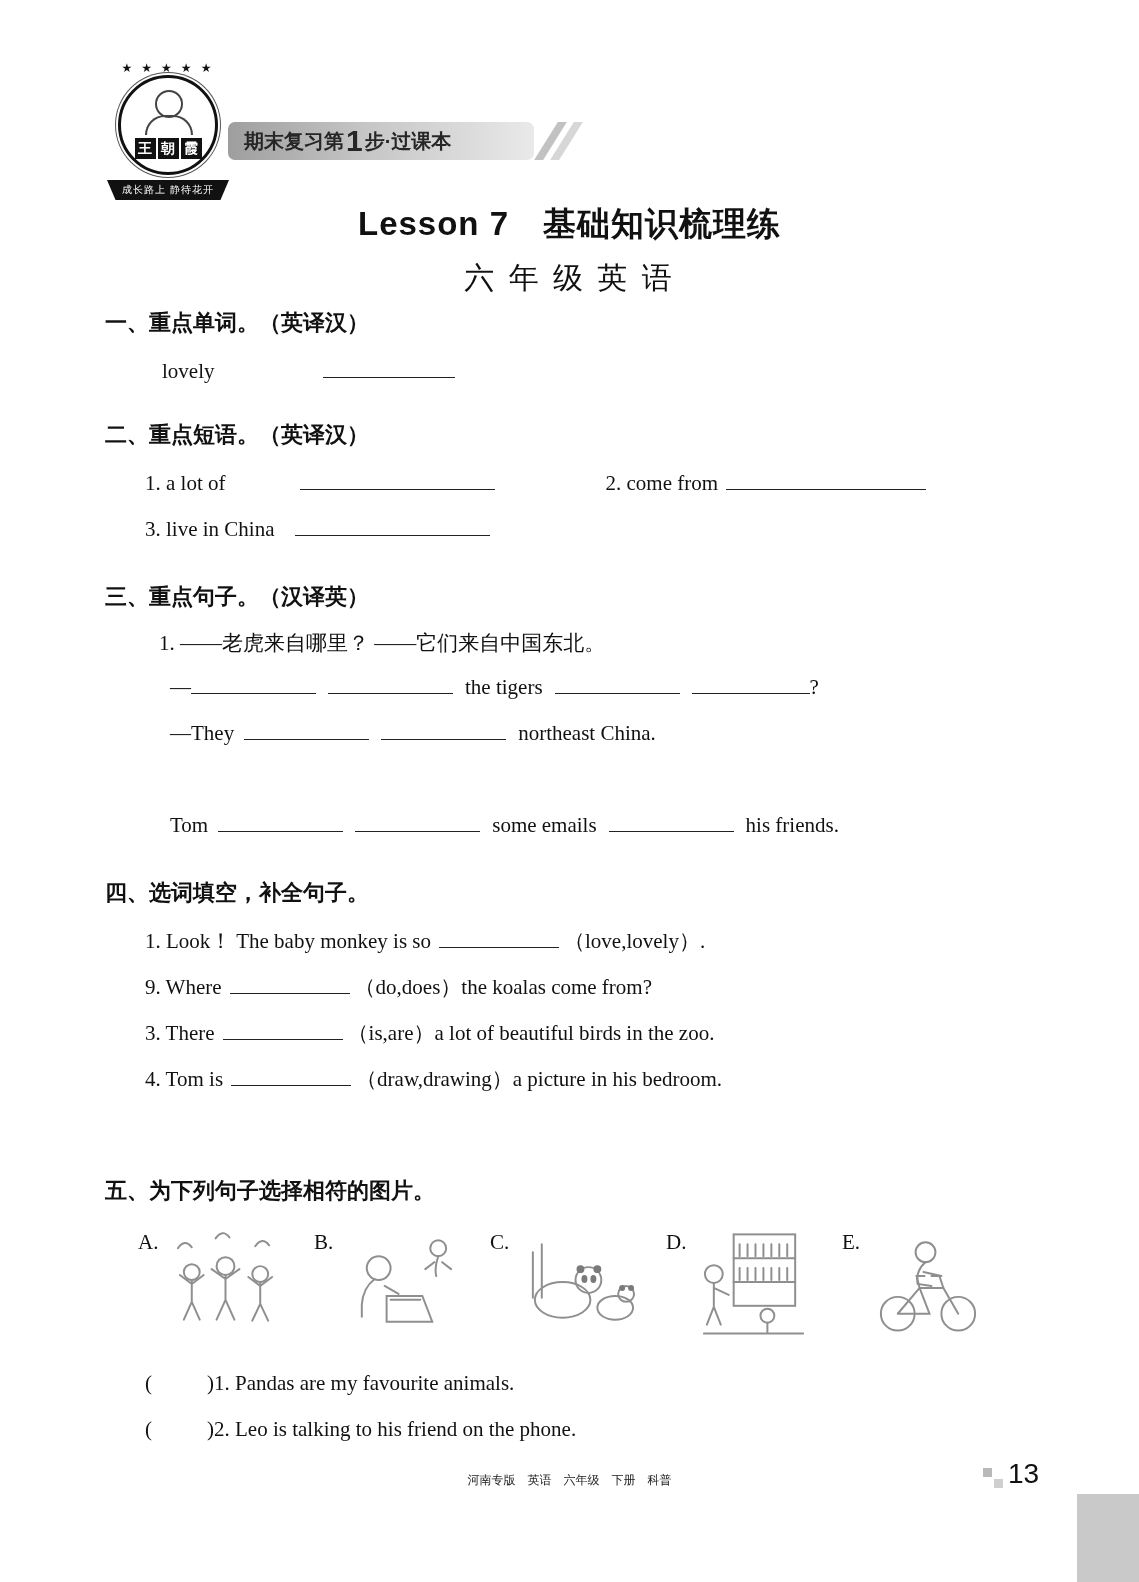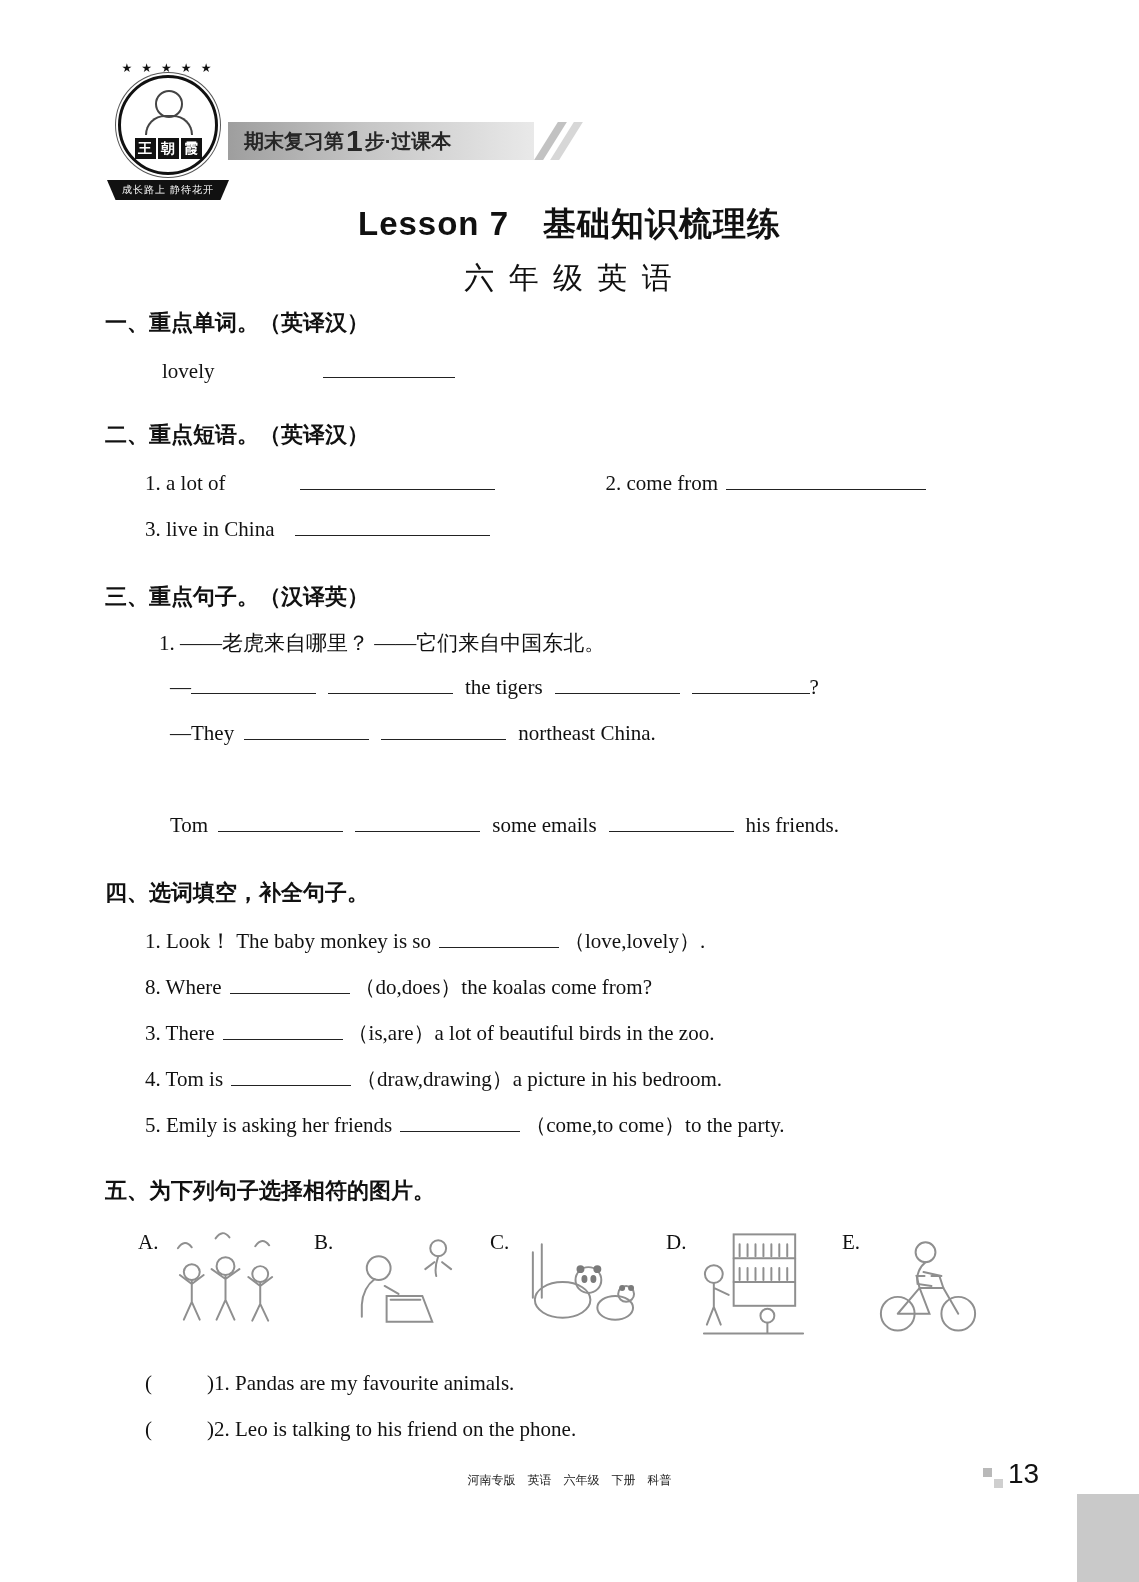--- a/index.html
+++ b/index.html
@@ -16,21 +16,21 @@
   .logo-brand{position:absolute;bottom:13px;left:0;right:0;display:flex;justify-content:center;gap:2px;}
   .logo-brand span{display:inline-block;width:21px;height:21px;background:#111;color:#fff;
                    font-family:"Liberation Sans",sans-serif;font-weight:700;font-size:14px;line-height:21px;}
   .logo-ribbon{margin:5px auto 0;width:122px;background:#111;color:#fff;font-size:10px;line-height:1;
                padding:5px 0;clip-path:polygon(0 0,100% 0,93% 100%,7% 100%);letter-spacing:1px;
                font-family:"Liberation Sans",sans-serif;}
   
   .banner{position:absolute;left:228px;top:122px;width:306px;height:38px;
           background:linear-gradient(90deg,#9e9e9e 0%,#c6c6c6 45%,#e9e9e9 100%);
           font-family:"Liberation Sans",sans-serif;font-weight:700;font-size:20px;color:#262626;
-          line-height:38px;padding-left:16px;box-sizing:border-box;white-space:nowrap;}
+          line-height:38px;padding-left:16px;box-sizing:border-box;white-space:nowrap;border-radius:7px;}
   .banner .big{font-size:30px;font-weight:800;margin:0 2px;vertical-align:-3px;}
   .slash{position:absolute;top:122px;width:9px;height:38px;background:#c2c2c2;transform:skewX(-32deg);}
   .slash.s1{left:546px;}
   .slash.s2{left:562px;background:#d7d7d7;}
   
   .title{position:absolute;left:0;right:0;text-align:center;font-family:"Liberation Sans",sans-serif;
          font-weight:700;font-size:33px;letter-spacing:1px;}
   .subtitle{position:absolute;left:0;right:0;text-align:center;font-size:30px;letter-spacing:3px;
             font-family:"Liberation Sans",sans-serif;}
   .sec-h{position:absolute;left:105px;font-family:"Liberation Sans",sans-serif;font-weight:700;
@@ -86,24 +86,23 @@
   <div class="line" style="left:145px;top:514px"><span>3. live in China</span><span class="gap" style="width: 20px;"></span><span class="blank" style="width: 195px;"></span></div>
 
   <div class="sec-h" style="top:582px">三、重点句子。（汉译英）</div>
   <div class="line" style="left:159px;top:628px"><span>1. ——老虎来自哪里？ ——它们来自中国东北。</span></div>
   <div class="line" style="left:170px;top:672px"><span>—</span><span class="blank" style="width: 125px;"></span><span class="gap" style="width: 12px;"></span><span class="blank" style="width: 125px;"></span><span class="gap" style="width: 12px;"></span><span>the tigers</span><span class="gap" style="width: 12px;"></span><span class="blank" style="width: 125px;"></span><span class="gap" style="width: 12px;"></span><span class="blank" style="width: 118px;"></span><span>?</span></div>
   <div class="line" style="left:170px;top:718px"><span>—They</span><span class="gap" style="width: 10px;"></span><span class="blank" style="width: 125px;"></span><span class="gap" style="width: 12px;"></span><span class="blank" style="width: 125px;"></span><span class="gap" style="width: 12px;"></span><span>northeast China.</span></div>
   <div class="line" style="left:170px;top:810px"><span>Tom</span><span class="gap" style="width: 10px;"></span><span class="blank" style="width: 125px;"></span><span class="gap" style="width: 12px;"></span><span class="blank" style="width: 125px;"></span><span class="gap" style="width: 12px;"></span><span>some emails</span><span class="gap" style="width: 12px;"></span><span class="blank" style="width: 125px;"></span><span class="gap" style="width: 12px;"></span><span>his friends.</span></div>
 
   <div class="sec-h" style="top:878px">四、选词填空，补全句子。</div>
   <div class="line" style="left:145px;top:926px"><span>1. Look！ The baby monkey is so</span><span class="gap" style="width: 8px;"></span><span class="blank" style="width: 120px;"></span><span class="gap" style="width: 5px;"></span><span>（love,lovely）.</span></div>
-  <div class="line" style="left:145px;top:972px"><span>8. Where</span><span class="gap" style="width: 8px;"></span><span class="blank" style="width: 120px;"></span><span class="gap" style="width: 5px;"></span><span>（do,does）the koalas come from?</span></div>
+  <div class="line" style="left:145px;top:972px"><span>9. Where</span><span class="gap" style="width: 8px;"></span><span class="blank" style="width: 120px;"></span><span class="gap" style="width: 5px;"></span><span>（do,does）the koalas come from?</span></div>
   <div class="line" style="left:145px;top:1018px"><span>3. There</span><span class="gap" style="width: 8px;"></span><span class="blank" style="width: 120px;"></span><span class="gap" style="width: 5px;"></span><span>（is,are）a lot of beautiful birds in the zoo.</span></div>
   <div class="line" style="left:145px;top:1064px"><span>4. Tom is</span><span class="gap" style="width: 8px;"></span><span class="blank" style="width: 120px;"></span><span class="gap" style="width: 5px;"></span><span>（draw,drawing）a picture in his bedroom.</span></div>
-  <div class="line" style="left:145px;top:1110px"><span>5. Emily is asking her friends</span><span class="gap" style="width: 8px;"></span><span class="blank" style="width: 120px;"></span><span class="gap" style="width: 5px;"></span><span>（come,to come）to the party.</span></div>
 
   <div class="sec-h" style="top:1176px">五、为下列句子选择相符的图片。</div>
 
   <div class="pics">
     <div class="pic-group">
       <span class="pic-label">A.</span>
       <svg viewBox="0 0 125 112">
         <g stroke="#8f8f8f" fill="none" stroke-width="2" stroke-linecap="round">
           <path d="M14 22 q7 -10 14 -1"></path>
             <path d="M52 12 q7 -10 14 -1"></path>

